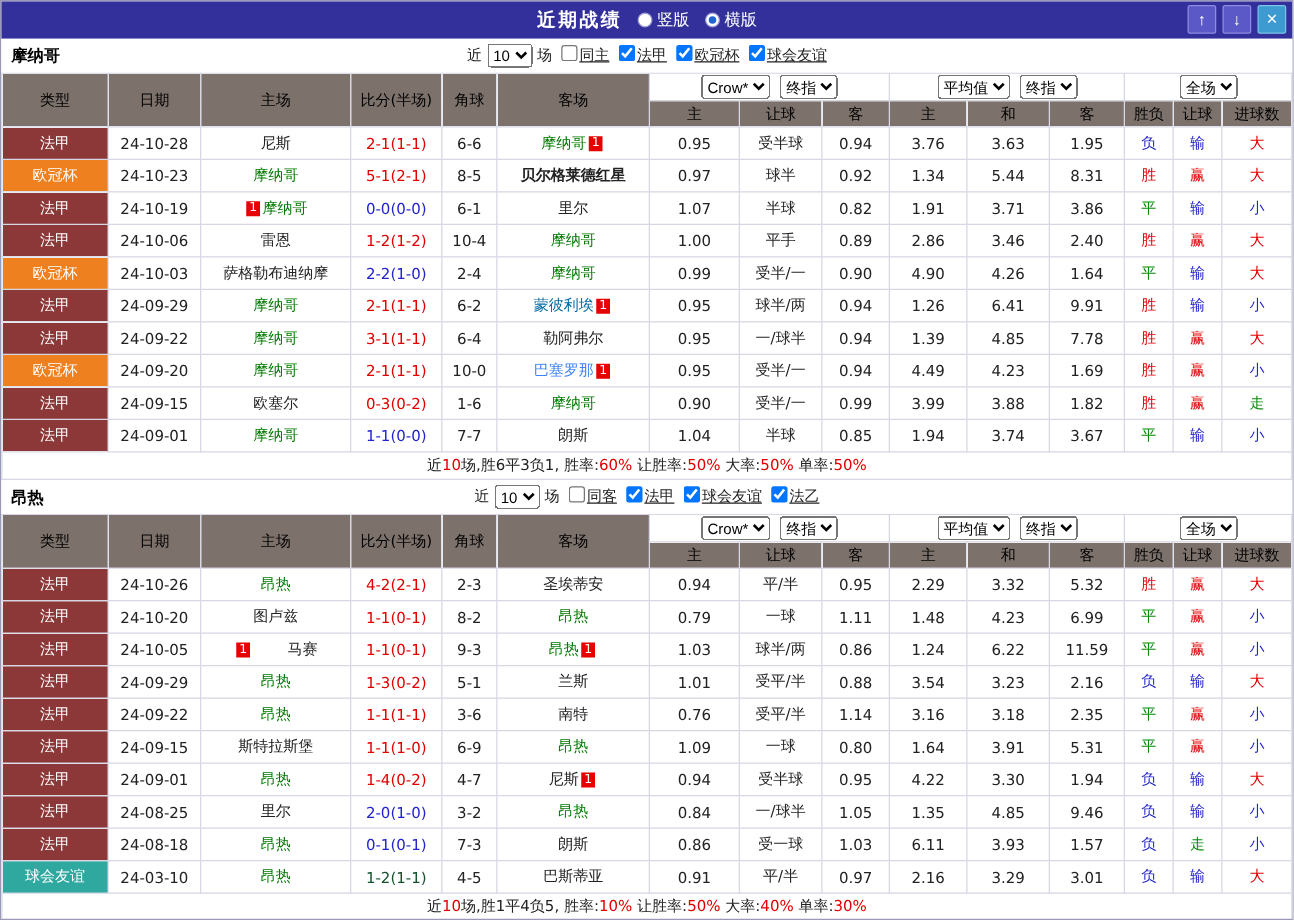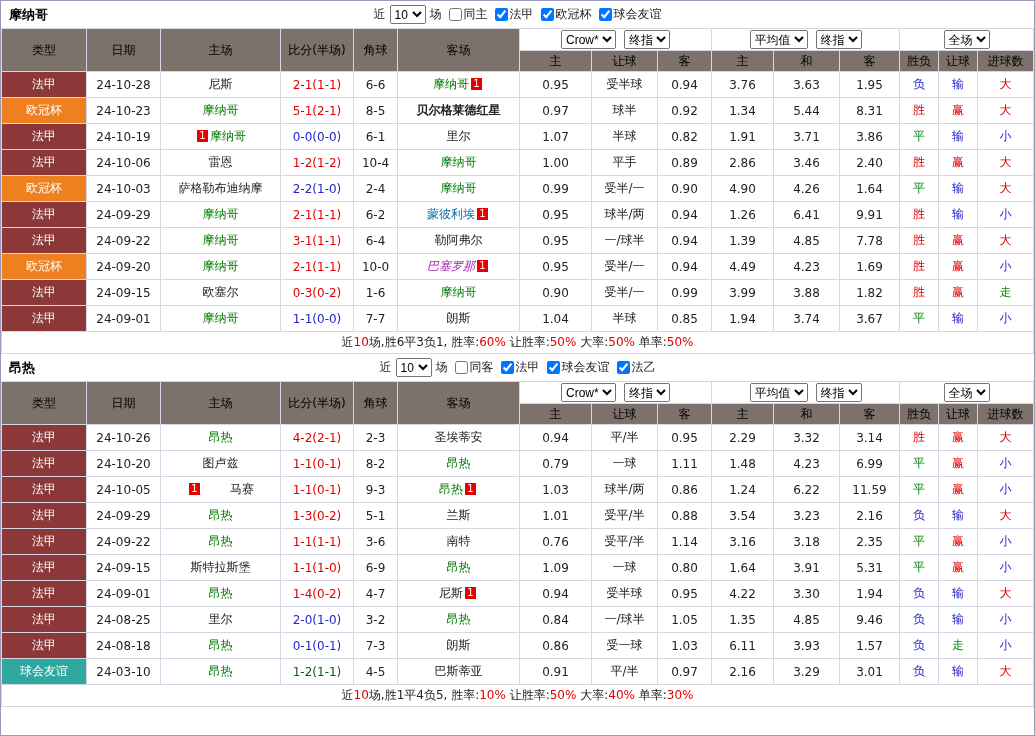--- a/index.html
+++ b/index.html
@@ -12,35 +12,59 @@
   .radio{display:inline-flex;align-items:center;gap:4px;cursor:pointer;}
   .radio-dot{width:12px;height:12px;border-radius:50%;background:#fff;border:1px solid #9a9ad0;position:relative;display:inline-block;}
   .radio-dot.selected::after{content:"";position:absolute;left:2px;top:2px;width:6px;height:6px;border-radius:50%;background:#1f66d1;}
   .titlebar-buttons{position:absolute;right:5px;top:3px;display:flex;gap:5px;}
   .tb-btn{width:23px;height:23px;background:#5b58c8;border:1px solid #8f8ce2;color:#fff;font-size:13px;line-height:1;cursor:pointer;border-radius:2px;padding:0;display:flex;align-items:center;justify-content:center;}
   .tb-btn.close{background:#3d9bd2;border-color:#7cc3e6;font-size:15px;}
   .team-row{position:relative;height:27px;display:flex;align-items:center;background:#fff;}
   .team-name{font-weight:bold;font-size:13px;color:#000;padding-left:8px;}
   .filter{position:absolute;left:50%;transform:translateX(-50%);display:flex;align-items:center;gap:2px;font-size:12px;color:#222;white-space:nowrap;}
   .filter select{font-size:12px;height:19px;margin:0 2px;}
-  .filter label{display:inline-flex;align-items:center;margin-left:5px;cursor:pointer;}
+  .filter label{display:inline-flex;align-items:flex-start;margin-left:5px;cursor:pointer;text-decoration:underline;}
   .filter input{width:13px;height:13px;margin:0 2px 0 0;}
   table{border-collapse:collapse;width:1033px;table-layout:fixed;}
   th,td{border:1px solid #d6d6e4;text-align:center;padding:0 1px;font-size:12px;white-space:nowrap;overflow:hidden;}
   th.hdr{background:#7c716b;color:#000;font-weight:normal;height:21px;}
   tbody td{height:26px;color:#222;}
   .dd-cell{height:22px;background:#fff;}
   .dd-cell select{font-size:12px;height:19px;margin:0 4px;}
   .badge{display:inline-block;min-width:11px;height:12px;line-height:12px;background:#e60000;color:#fff;font-size:10px;padding:0 1px;margin:0 2px;vertical-align:1px;}
   .summary-cell{height:22px;}
 </style>
 </head>
 <body>
 
 <div class="app">
+  <div class="titlebar">
+    <div class="titlebar-center">
+      <span class="title">近期战绩</span>
+      <label class="radio">
+        <span class="radio-dot"></span>
+        <span>竖版</span>
+      </label>
+      <label class="radio">
+        <span class="radio-dot selected"></span>
+        <span>横版</span>
+      </label>
+    </div>
+    <div class="titlebar-buttons">
+      <button class="tb-btn">
+          <span>↑</span>
+        </button>
+      <button class="tb-btn">
+          <span>↓</span>
+        </button>
+      <button class="tb-btn close">
+          <span>×</span>
+        </button>
+    </div>
+  </div>
   <div id="sections">
       <div class="section">
         <div class="team-row">
           <span class="team-name">摩纳哥</span>
           <div class="filter">
             <span>近</span>
             <select class="dd"><option>10</option></select>
             <span>场</span>
             <label class="cb">
               <input type="checkbox" style="">
@@ -219,21 +243,21 @@
               <td class="res" style="color: rgb(224, 0, 0);">胜</td>
               <td class="res" style="color: rgb(224, 0, 0);">赢</td>
               <td class="res" style="color: rgb(224, 0, 0);">大</td>
             </tr>
             <tr class="data-row">
               <td class="type" style="background: rgb(239, 128, 32); color: rgb(255, 255, 255);">欧冠杯</td>
               <td>24-09-20</td>
               <td><span style="color: rgb(0, 122, 0);">摩纳哥</span></td>
               <td><span style="color: rgb(224, 0, 0);">2-1(1-1)</span></td>
               <td>10-0</td>
-              <td><span style="color: #a21caf; font-style: italic;">巴塞罗那</span><span class="badge">1</span></td>
+              <td><span style="color: #3b82f6;">巴塞罗那</span><span class="badge">1</span></td>
               <td class="odds">0.95</td>
               <td class="odds">受半/一</td>
               <td class="odds">0.94</td>
               <td class="odds">4.49</td>
               <td class="odds">4.23</td>
               <td class="odds">1.69</td>
               <td class="res" style="color: rgb(224, 0, 0);">胜</td>
               <td class="res" style="color: rgb(224, 0, 0);">赢</td>
               <td class="res" style="color: rgb(36, 36, 204);">小</td>
             </tr>
@@ -348,21 +372,21 @@
               <td>24-10-26</td>
               <td><span style="color: rgb(0, 122, 0);">昂热</span></td>
               <td><span style="color: rgb(224, 0, 0);">4-2(2-1)</span></td>
               <td>2-3</td>
               <td><span style="color: rgb(34, 34, 34);">圣埃蒂安</span></td>
               <td class="odds">0.94</td>
               <td class="odds">平/半</td>
               <td class="odds">0.95</td>
               <td class="odds">2.29</td>
               <td class="odds">3.32</td>
-              <td class="odds">3.14</td>
+              <td class="odds">5.32</td>
               <td class="res" style="color: rgb(224, 0, 0);">胜</td>
               <td class="res" style="color: rgb(224, 0, 0);">赢</td>
               <td class="res" style="color: rgb(224, 0, 0);">大</td>
             </tr>
             <tr class="data-row">
               <td class="type" style="background: rgb(140, 56, 56); color: rgb(255, 255, 255);">法甲</td>
               <td>24-10-20</td>
               <td><span style="color: rgb(34, 34, 34);">图卢兹</span></td>
               <td><span style="color: rgb(224, 0, 0);">1-1(0-1)</span></td>
               <td>8-2</td>

